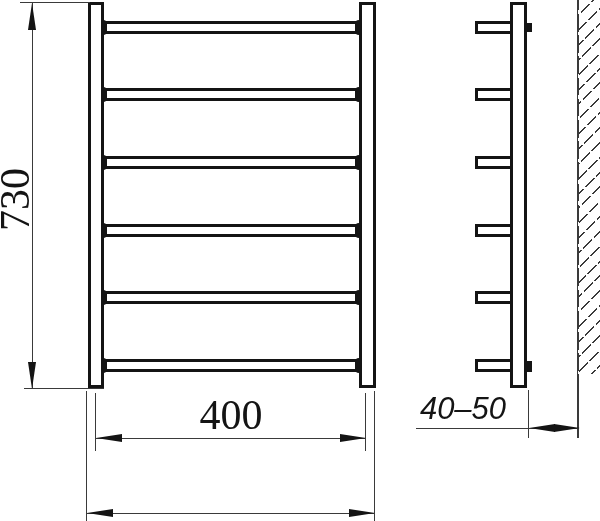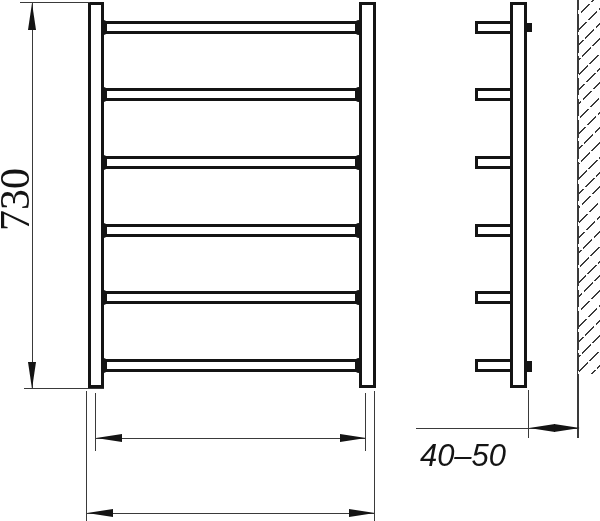--- a/index.html
+++ b/index.html
@@ -39,21 +39,21 @@
   .arr-left  { border-top:4.5px solid transparent; border-bottom:4.5px solid transparent; border-right:26px solid #141414; }
   .arr-right { border-top:4.5px solid transparent; border-bottom:4.5px solid transparent; border-left:26px solid #141414; }
   
   .dim-label {
     position:absolute; font-family:"Liberation Serif", serif; font-size:42px;
     line-height:42px; height:42px; color:#141414; text-align:center; white-space:nowrap;
   }
   .rot { transform:rotate(-90deg); }
   .small-italic {
     font-family:"Liberation Sans", sans-serif; font-style:italic;
-    font-size:31px; line-height:34px; height:34px;margin-top:47px;
+    font-size:31px; line-height:34px; height:34px;
   }
 </style>
 </head>
 <body>
 
 <div class="canvas">
 
   <div class="rail" style="top:21px"></div>
   <div class="rail" style="top:88px"></div>
   <div class="rail" style="top:156px"></div>
@@ -97,20 +97,21 @@
   <div class="thin" style="left:32px;top:3px;width:1.4px;height:386px"></div>
   <div class="arrow arr-up" style="left:28px;top:3px"></div>
   <div class="arrow arr-down" style="left:28px;top:362px"></div>
   <div class="dim-label rot" style="left:-16px;top:179px;width:62px">730</div>
 
   <div class="thin" style="left:95px;top:393px;width:1.4px;height:58px"></div>
   <div class="thin" style="left:365px;top:393px;width:1.4px;height:58px"></div>
   <div class="thin" style="left:96px;top:438px;width:270px;height:1.4px"></div>
   <div class="arrow arr-left" style="left:96px;top:434px"></div>
   <div class="arrow arr-right" style="left:340px;top:434px"></div>
+  <div class="dim-label" style="left:181px;top:394px;width:100px">400</div>
 
   <div class="thin" style="left:86px;top:391px;width:1.4px;height:130px"></div>
   <div class="thin" style="left:374px;top:391px;width:1.4px;height:130px"></div>
   <div class="thin" style="left:87px;top:513px;width:288px;height:1.4px"></div>
   <div class="arrow arr-left" style="left:87px;top:509px"></div>
   <div class="arrow arr-right" style="left:349px;top:509px"></div>
 
   <div class="thin" style="left:528px;top:390px;width:1.4px;height:48px"></div>
   <div class="thin" style="left:416px;top:428px;width:162px;height:1.4px"></div>
   <div class="arrow arr-left" style="left:529px;top:424px"></div>

